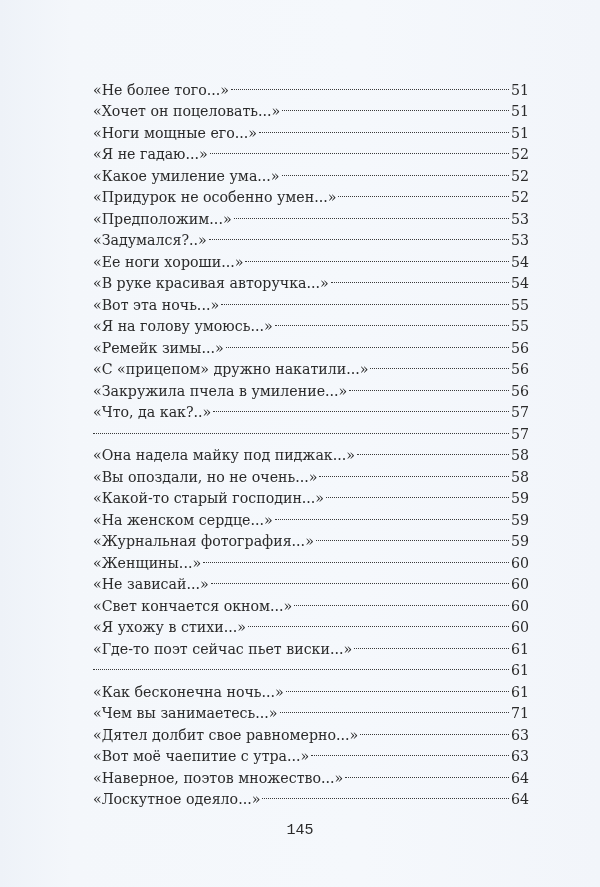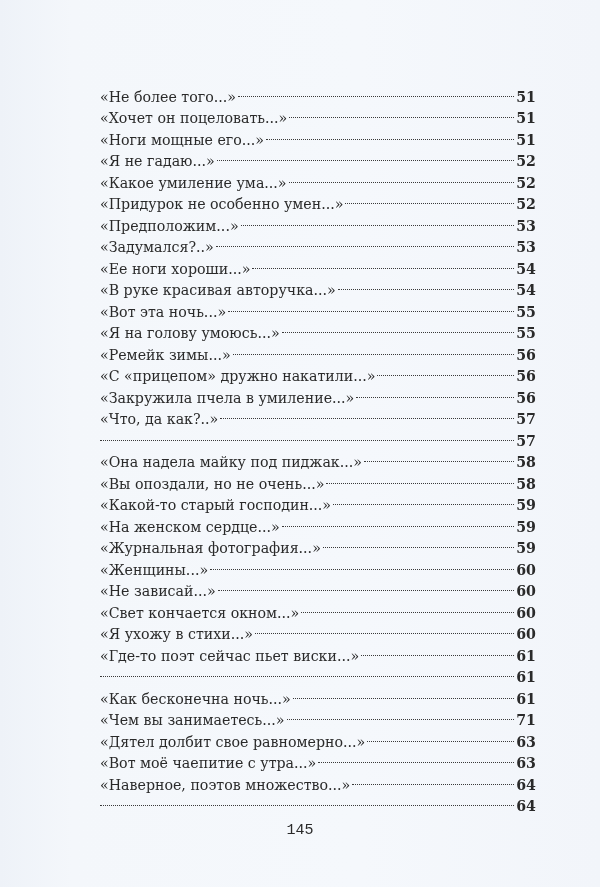--- a/index.html
+++ b/index.html
@@ -19,21 +19,21 @@
     position: absolute;
     left: 0; top: 0;
     width: 600px; height: 887px;
     background: linear-gradient(90deg, #eef2f8 0%, #f4f7fb 12%, #f5f8fc 60%, #f2f5fa 100%);
   }
   .toc {
     position: absolute;
     left: 85px;
     top: 65px;
     width: 436px;
-    margin: 15px;
+    margin: 8px;
     padding: 0;
     list-style: none;
   }
   .toc-row {
     display: flex;
     align-items: baseline;
     height: 21.5px;
     line-height: 21.5px;
     font-size: 14.2px;
     white-space: nowrap;
@@ -52,21 +52,20 @@
     content: "";
     position: absolute;
     left: 0; right: 0;
     bottom: 5px;
     border-bottom: 1.6px dotted #3a3a3a;
   }
   .toc-page {
     flex: 0 0 auto;
     padding-left: 2px;
     font-variant-numeric: oldstyle-nums;
-    font-weight: bold;
   }
   .folio {
     position: absolute;
     left: 0;
     width: 600px;
     top: 822px;
     text-align: center;
     font-size: 15px;
     color: #2a2a2a;
     font-family: Liberation Mono, monospace;
@@ -234,19 +233,20 @@
         <span class="toc-title">«Вот моё чаепитие с утра...»</span>
         <span class="toc-leader"></span>
         <span class="toc-page">63</span>
       </li>
     <li class="toc-row">
         <span class="toc-title">«Наверное, поэтов множество...»</span>
         <span class="toc-leader"></span>
         <span class="toc-page">64</span>
       </li>
     <li class="toc-row">
+        <span class="toc-title">«Лоскутное одеяло...»</span>
         <span class="toc-leader"></span>
         <span class="toc-page">64</span>
       </li>
   </ul>
 
   <div class="folio">145</div>
 </div>
 
 </body></html>

